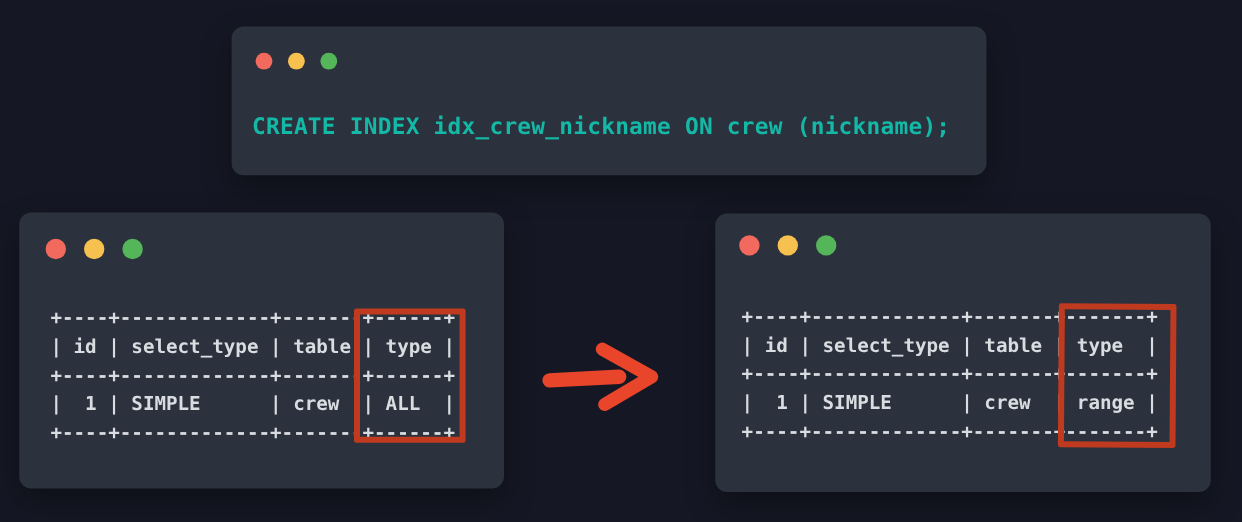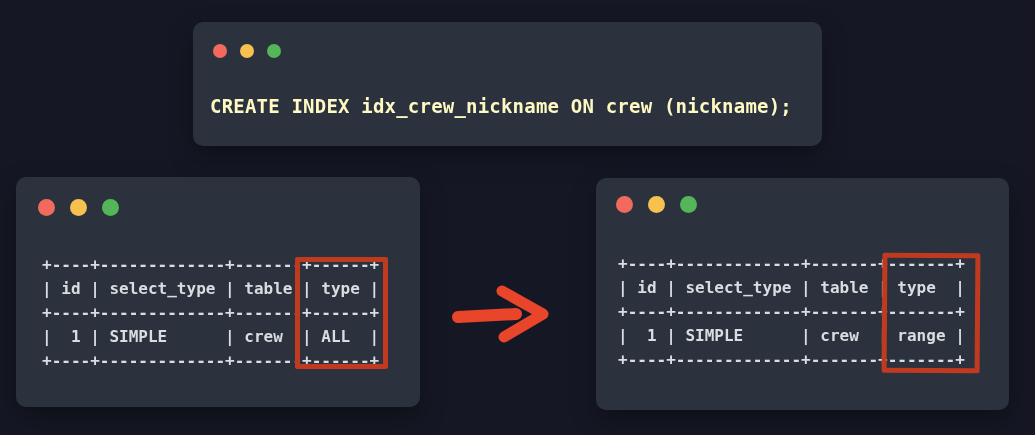--- a/index.html
+++ b/index.html
@@ -32,21 +32,21 @@
   .dot-red    { background: #f2695e; }
   .dot-yellow { background: #f6c14f; }
   .dot-green  { background: #54b559; }
 
   .code-line {
     position: absolute;
     left: 17px; top: 72px;
     font-size: 19px;
     line-height: 24px;
     font-weight: 700;
-    color: #fef9c3;
+    color: #14b8a6;
     white-space: pre;
     letter-spacing: 0.2px;
   }
   pre.ascii-table {
     position: absolute;
     margin: 0;
     font-family: "DejaVu Sans Mono", "Liberation Mono", monospace;
     font-size: 16px;
     line-height: 24px;
     font-weight: 700;

